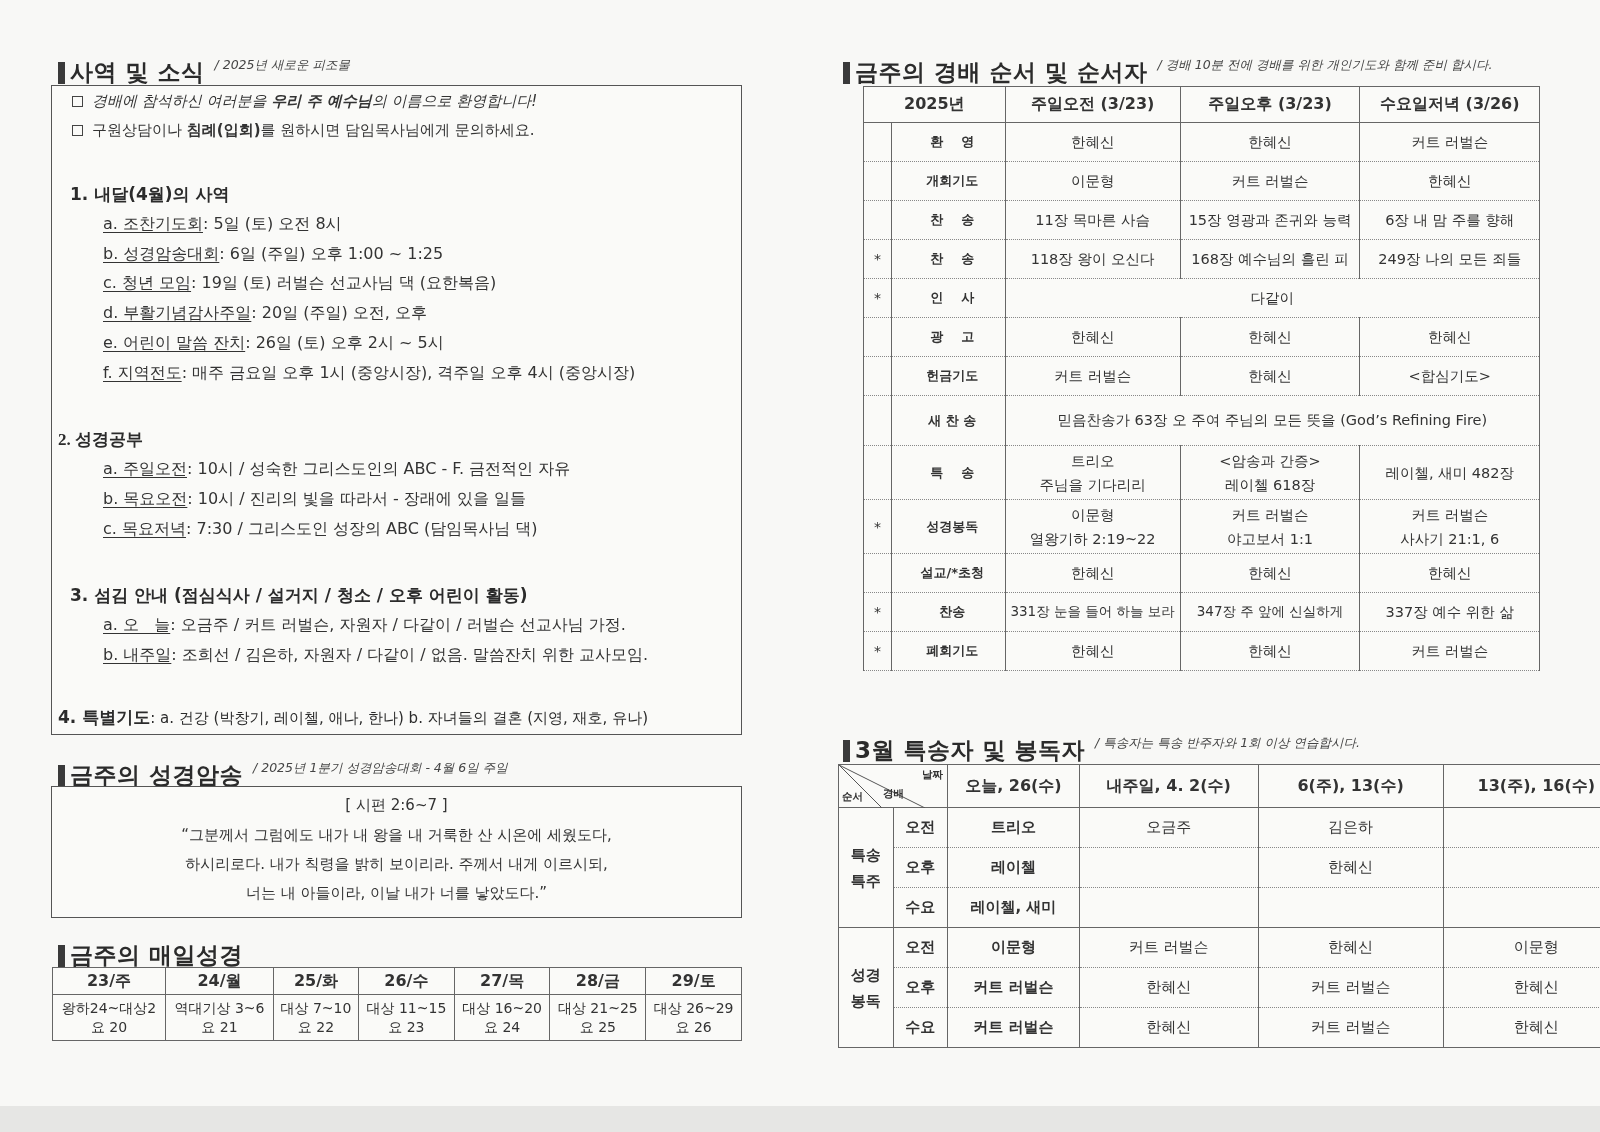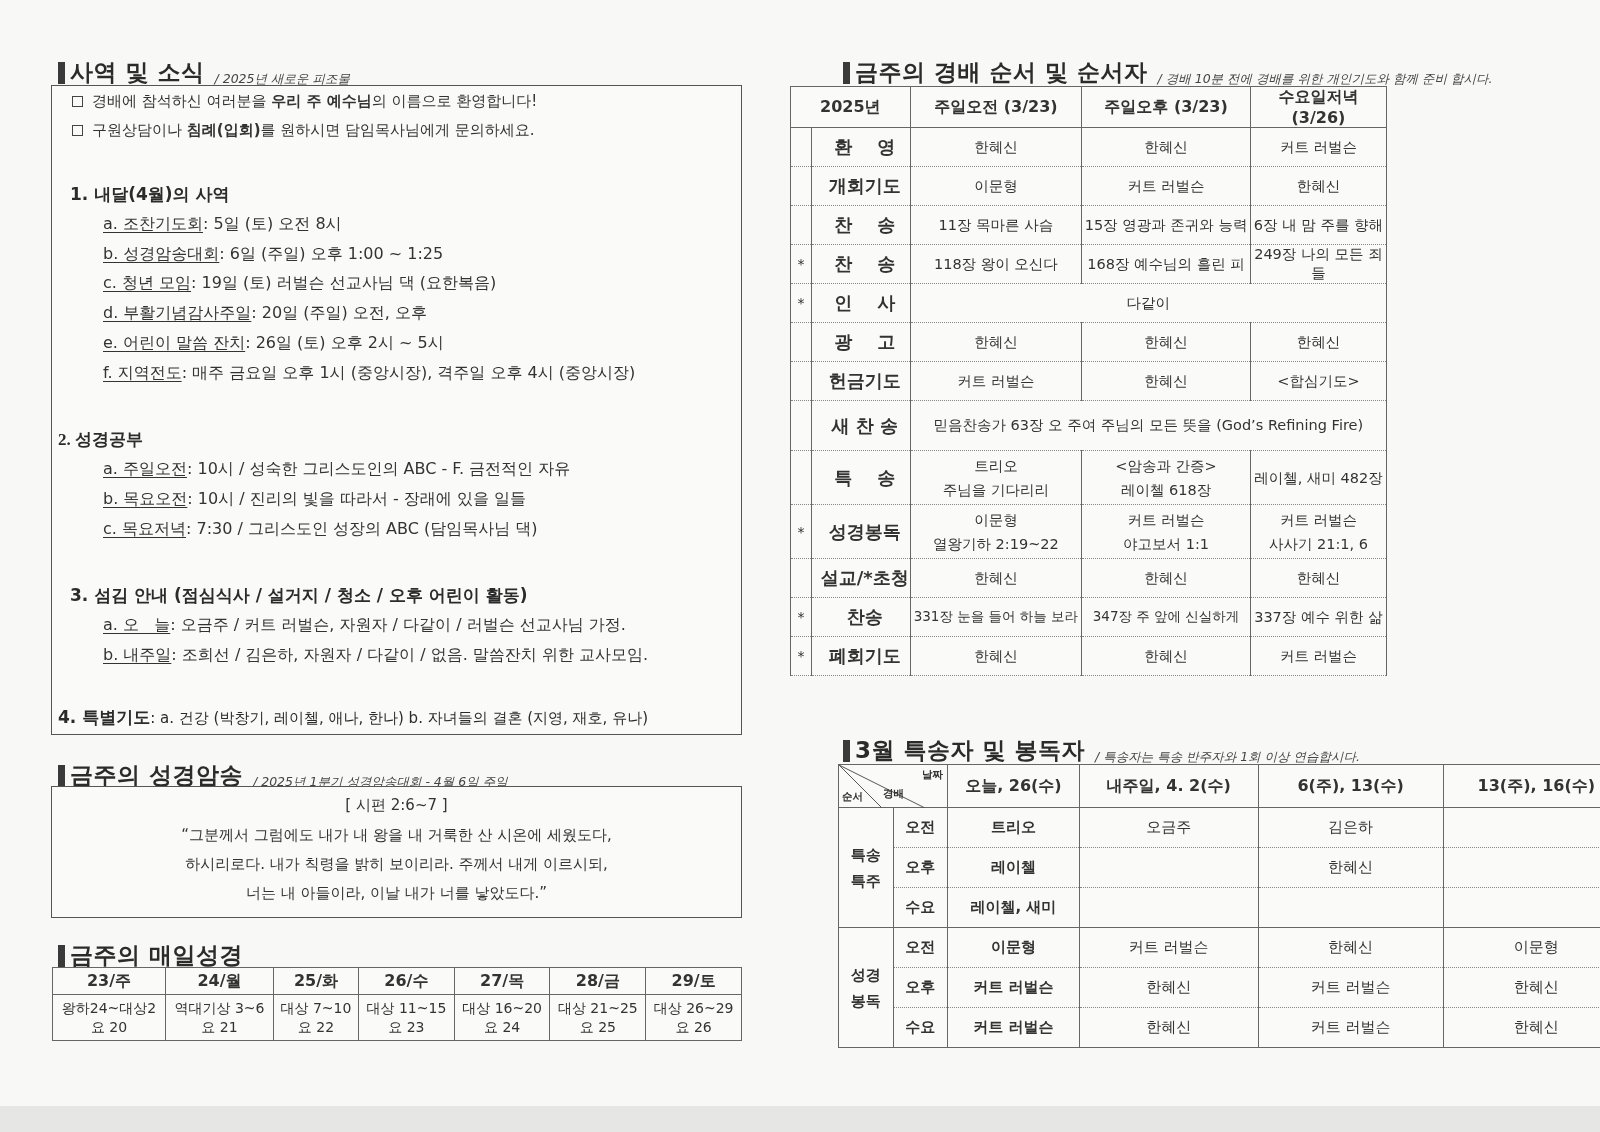--- a/index.html
+++ b/index.html
@@ -1,21 +1,21 @@
 <!DOCTYPE html>
 <html><head>
 <meta charset="utf-8">
 <style>
   * { box-sizing: border-box; margin: 0; padding: 0; }
   html, body { width: 1600px; height: 1132px; background: #f7f7f5; }
   body { position: relative; font-family: "DejaVu Sans", sans-serif; color: #2a2a2a; overflow: hidden; }
   .page { position: absolute; top: 0; left: 0; width: 1600px; height: 1132px; background: #f8f8f6; }
   .bottom-shade { position: absolute; left: 0; right: 0; bottom: 0; height: 26px; background: #e6e6e4; }
 
-  .sec-title { position: absolute; display: flex; align-items: flex-end; white-space: nowrap; }
+  .sec-title { position: absolute; display: flex; align-items: flex-start; white-space: nowrap; }
   .sec-title .bar { display: inline-block; width: 7px; height: 22px; background: #3a3a3a; margin-right: 5px; align-self: center; }
   .sec-title .main { font-size: 23px; font-weight: bold; color: #2b2b2b; letter-spacing: 0.5px; }
   .sec-title .sub { font-size: 12.5px; font-style: italic; color: #444; margin-left: 10px; }
 
   .box { position: absolute; border: 1.5px solid #555; background: #fafaf8; padding-left: 35px; }
 
   
   .news-line { position: absolute; font-size: 15px; color: #333; white-space: nowrap; }
   .checkbox { display: inline-block; width: 11px; height: 11px; border: 1.5px solid #444; margin-right: 9px; vertical-align: -1px; }
   .strong { font-weight: bold; }
@@ -28,21 +28,21 @@
 
   
   table { border-collapse: collapse; position: absolute; background: #fafaf8; }
   td, th { border: 1px solid #666; text-align: center; vertical-align: middle; font-weight: normal; color: #333; }
   .dot-rows td { border-top: 1px dotted #888; border-bottom: 1px dotted #888; }
   .bible-tbl th { font-size: 16px; font-weight: bold; height: 27px; }
   .bible-tbl td { font-size: 14px; line-height: 19px; height: 46px; }
 
   .worship th { font-size: 16px; font-weight: bold; height: 36px; }
   .worship td { font-size: 14.5px; }
-  .worship td.role { font-weight: bold; font-size: 18px; padding-left: 8px; }
+  .worship td.role { font-weight: bold; font-size: 13px; padding-left: 8px; }
   .worship td.star { font-size: 14px; }
   .worship tr.r td { height: 39px; }
   .worship tr.tall td { height: 54px; line-height: 24px; }
   .worship tr.mid td { height: 50px; }
 
   .special th { font-size: 16px; font-weight: bold; height: 43px; }
   .special td { font-size: 15px; height: 40px; }
   .special td.b { font-weight: bold; }
   .special td.grp { font-weight: bold; font-size: 15px; line-height: 26px; }
   .diag { position: relative; padding: 0; }
@@ -54,21 +54,21 @@
 
 <div class="page">
 
   <div class="sec-title" style="left:58px; top:57px;">
     <span class="bar"></span>
     <span class="main">사역 및 소식</span>
     <span class="sub">/  2025년 새로운 피조물</span>
   </div>
   <div class="box" style="left:51px; top:85px; width:691px; height:650px;"></div>
 
-  <div class="news-line" style="left:72px; top:92px;">
+  <div class="news-line" style="left:72px; top:92px;font-style:italic;">
     <span class="checkbox"></span><span>경배에 참석하신 여러분을 </span><span class="strong">우리 주 예수님</span><span>의 이름으로 환영합니다!</span>
   </div>
   <div class="news-line" style="left:72px; top:121px;">
     <span class="checkbox"></span><span>구원상담이나 </span><span class="strong">침례(입회)</span><span>를 원하시면 담임목사님에게 문의하세요.</span>
   </div>
 
   <div class="item-head" style="left:70px; top:183px;">1. 내달(4월)의 사역</div>
   <div class="sub-item" style="left:103px; top:214px;"><span class="lbl">a. 조찬기도회</span><span>: 5일 (토) 오전 8시</span></div>
   <div class="sub-item" style="left:103px; top:244px;"><span class="lbl">b. 성경암송대회</span><span>: 6일 (주일) 오후 1:00 ~ 1:25</span></div>
   <div class="sub-item" style="left:103px; top:273px;"><span class="lbl">c. 청년 모임</span><span>: 19일 (토) 러벌슨 선교사님 댁 (요한복음)</span></div>
@@ -147,21 +147,21 @@
           </td>
     </tr>
   </tbody>
     </table>
 
   <div class="sec-title" style="left:843px; top:57px;">
     <span class="bar"></span>
     <span class="main">금주의 경배 순서 및 순서자</span>
     <span class="sub">/  경배 10분 전에 경배를 위한 개인기도와 함께 준비 합시다.</span>
   </div>
-  <table class="worship dot-rows" style="left:790px; top:86px; width:597px;">
+  <table class="worship dot-rows" style="left:863px; top:86px; width:677px;">
     <colgroup>
         <col style="width:28px">
         <col style="width:114px">
         <col style="width:175px">
         <col style="width:180px">
         <col style="width:180px">
       </colgroup>
     <tbody>
         <tr>
       <th colspan="2">2025년</th>

